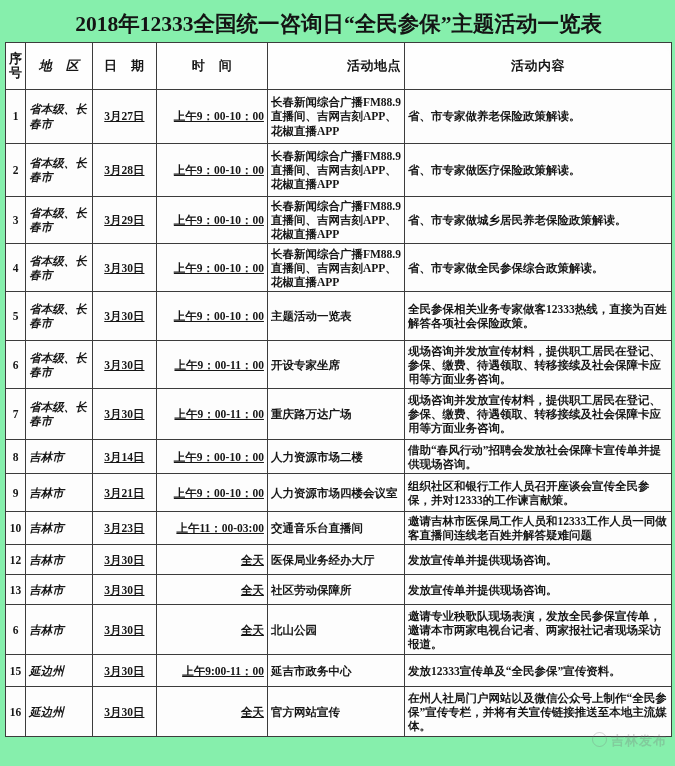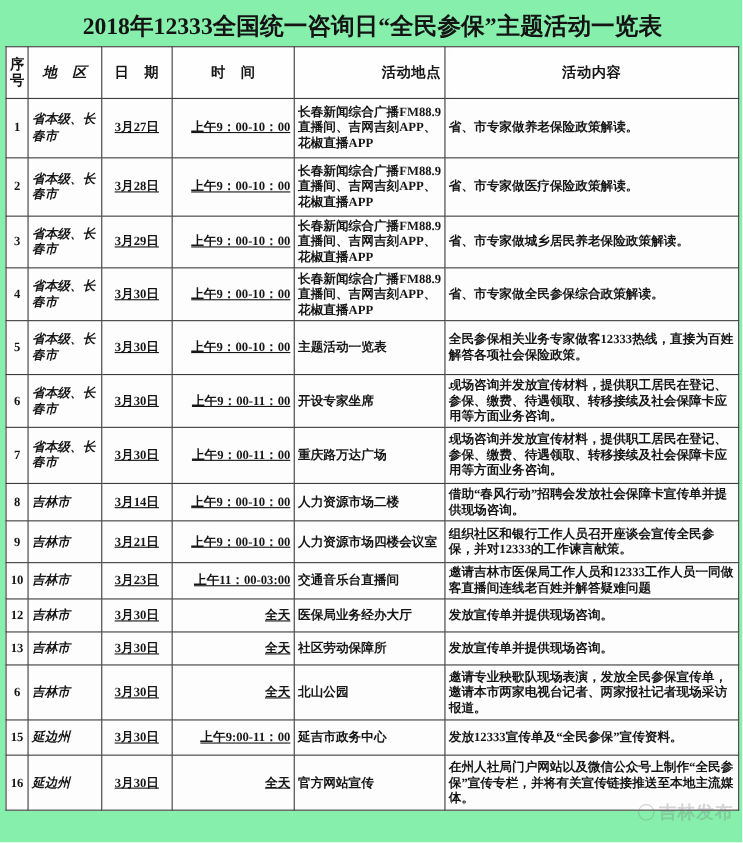--- a/index.html
+++ b/index.html
@@ -71,21 +71,21 @@
   .c-area  { width: 66px;  text-align: left;   padding-left: 5px; font-style: italic; }
   .c-date  { width: 64px;  text-align: center; }
   .c-time  { width: 110px; text-align: right; }
   .c-place { width: 136px; text-align: left;   padding-left: 5px; }
   .c-desc  { width: 265px; text-align: left;   padding-left: 5px; border-radius: 20px; }
   .nowrapcell { white-space: nowrap; text-decoration: underline; }
   .watermark {
     position: absolute;
     right: 8px;
     bottom: 16px;
-    font-size: 16px;
+    font-size: 13px;
     font-weight: 700;
     color: rgba(120,120,120,0.30);
     font-family: "Liberation Serif", "DejaVu Serif", serif;
     letter-spacing: 1px;
     white-space: nowrap;
     pointer-events: none;
   }
   .watermark .wm-badge {
     display: inline-block;
     width: 13px;

